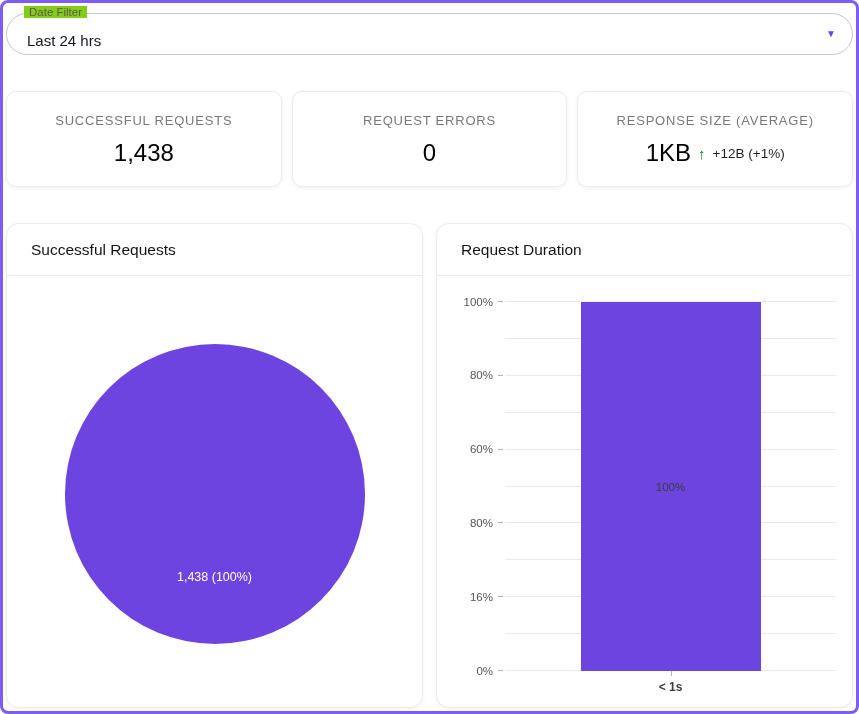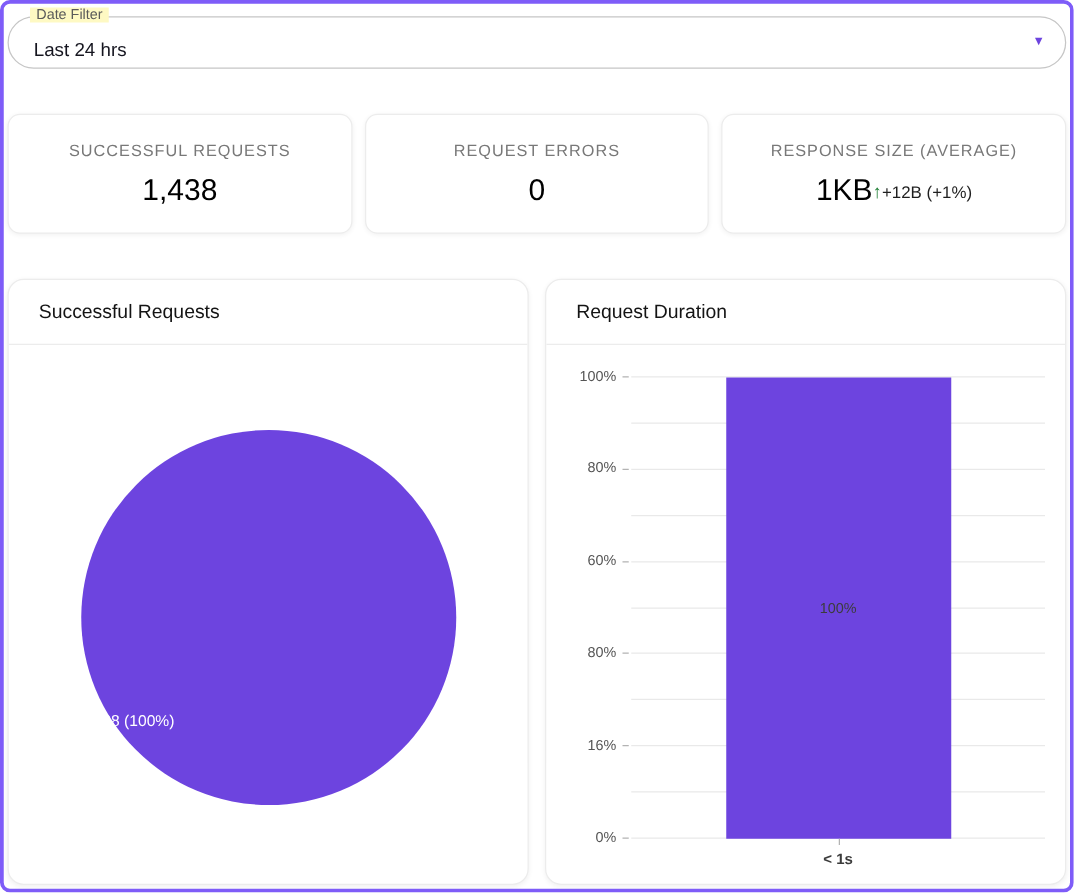--- a/index.html
+++ b/index.html
@@ -21,41 +21,41 @@
     height: 42px;
     border: 1px solid #c6c6c6;
     border-radius: 21px;
     display: flex; align-items: center;
     padding: 0 20px;
     background: #fff;
     cursor: pointer;
   }
   .select-label {
     position: absolute; top: -8px; left: 17px;
-    background: #fef9c3; padding: 0 5px;
+    background: #84cc16; padding: 0 5px;
     font-size: 11.5px; color: #5a5a5a;
   }
   .select-value { font-size: 15px; color: #15151f; margin-top: 12px; }
   .caret {
     position: absolute; right: 16px; top: 50%; transform: translateY(-52%);
     font-size: 10px; color: var(--accent, #6D44DF); line-height: 1;
   }
 
   
   .stats-row { display: flex; gap: 10px; margin-top: 36px; height: 96px; }
   .stat-card {
     flex: 1; background: #fff;
     border: 1px solid #ececec; border-radius: 10px;
     box-shadow: 0 1px 4px rgba(0,0,0,.06);
     display: flex; flex-direction: column; align-items: center; justify-content: center;
     gap: 11px; padding-top: 2px;
   }
   .stat-label { font-size: 13px; color: #787878; letter-spacing: .8px; }
   .stat-value { font-size: 24px; color: #000000; }
-  .stat-value-row { display: flex; align-items: center; }
+  .stat-value-row { display: flex; align-items: center; gap: 7px; }
   .trend-icon { color: var(--positive, #1E7E34); font-size: 15px; font-weight: bold; line-height: 1; }
   .stat-delta { font-size: 13.5px; color: #1f1f1f; }
 
   
   .charts-row { display: flex; gap: 13px; margin-top: 36px; height: 485px; }
   .panel {
     flex: 1; background: #fff;
     border: 1px solid #ececec; border-radius: 13px;
     box-shadow: 0 1px 4px rgba(0,0,0,.06);
     display: flex; flex-direction: column;
@@ -71,21 +71,21 @@
   .panel-body { position: relative; flex: 1; }
 
   
   .pie {
     position: absolute; top: 68px; left: 50%; transform: translateX(-50%);
     width: 300px; height: 300px; border-radius: 50%;
     background: var(--accent, #6D44DF);
   }
   .pie-label {
     position: absolute; top: 226px; left: 0; right: 0;
-    text-align: left; color: #fff; font-size: 12.5px;
+    text-align: center; color: #fff; font-size: 12.5px;
   }
 
   
   .bar-plot { position: absolute; top: 26px; left: 68px; right: 16px; height: 369px; }
   .gridline { position: absolute; left: 0; right: 0; height: 1px; background: var(--grid, #e9e9e9); }
   .ytick { position: absolute; left: -7px; width: 5px; height: 1px; background: #b3b3b3; }
   .ytick-label {
     position: absolute; right: calc(100% + 12px);
     transform: translateY(50%);
     font-size: 11.5px; color: #555; white-space: nowrap; line-height: 1;

